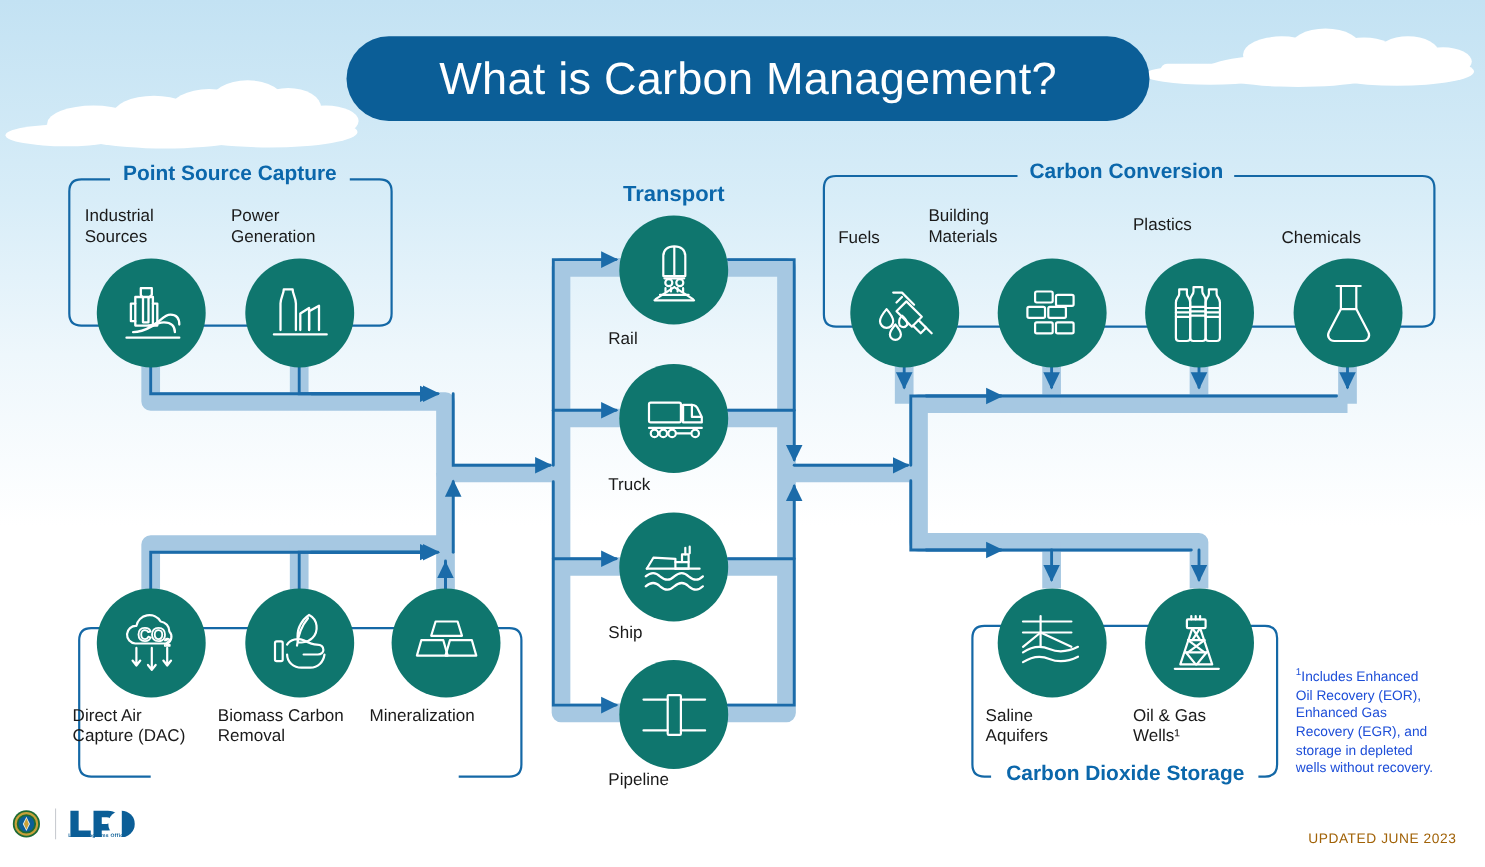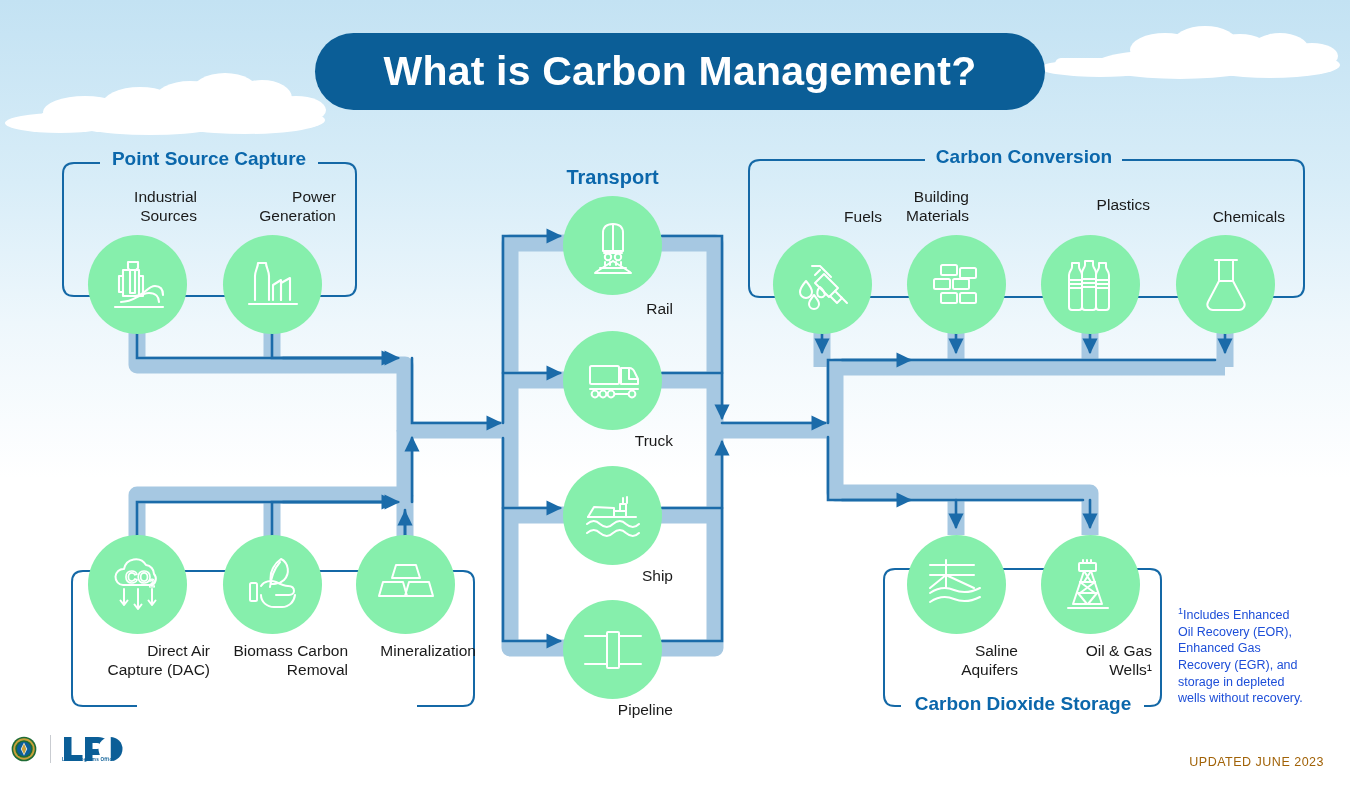--- a/index.html
+++ b/index.html
@@ -18,37 +18,37 @@
     background:linear-gradient(to bottom,#c3e2f3 0%, #d8edf8 35%, #eef7fc 62%, #ffffff 92%);
   }
 
   
   #title-pill{
     position:absolute; left:315px; top:33px; width:730px; height:77px;
     background:#0b5e97; border-radius:39px;
     display:flex; align-items:center; justify-content:center;
   }
   #title-text{
-    color:#ffffff; font-size:41px; font-weight:bold; letter-spacing:.2px;
+    color:#ffffff; font-size:41px; font-weight:normal; letter-spacing:.2px;
     white-space:nowrap;
   }
 
   
   #pipes, #brackets, #clouds { position:absolute; left:0; top:0; width:1350px; height:788px; }
   #clouds{ pointer-events:none; }
 
   
   .node{ position:absolute; }
   .circle{
-    position:absolute; border-radius:50%; background:#86efac;
+    position:absolute; border-radius:50%; background:#0f766e;
     display:flex; align-items:center; justify-content:center;
   }
   .circle svg{ display:block; }
   .node-label{
-    position:absolute; text-align:right; color:#1a1a1a;
+    position:absolute; text-align:left; color:#1a1a1a;
     font-size:15.5px; line-height:1.2; white-space:pre-line;
   }
 
   
   .group-title{
     position:absolute; color:#0b67ab; font-weight:bold; font-size:19px;
     white-space:nowrap; text-align:center;
   }
   #transport-title{ font-size:20px; }
 

